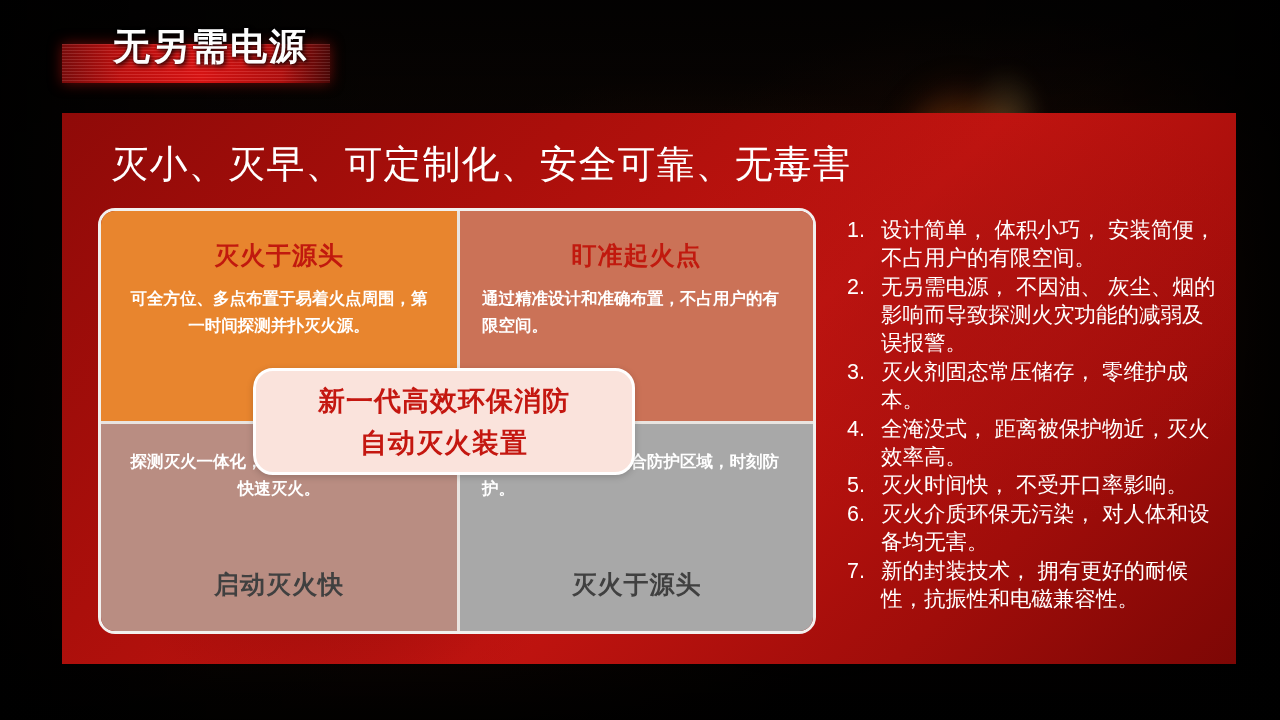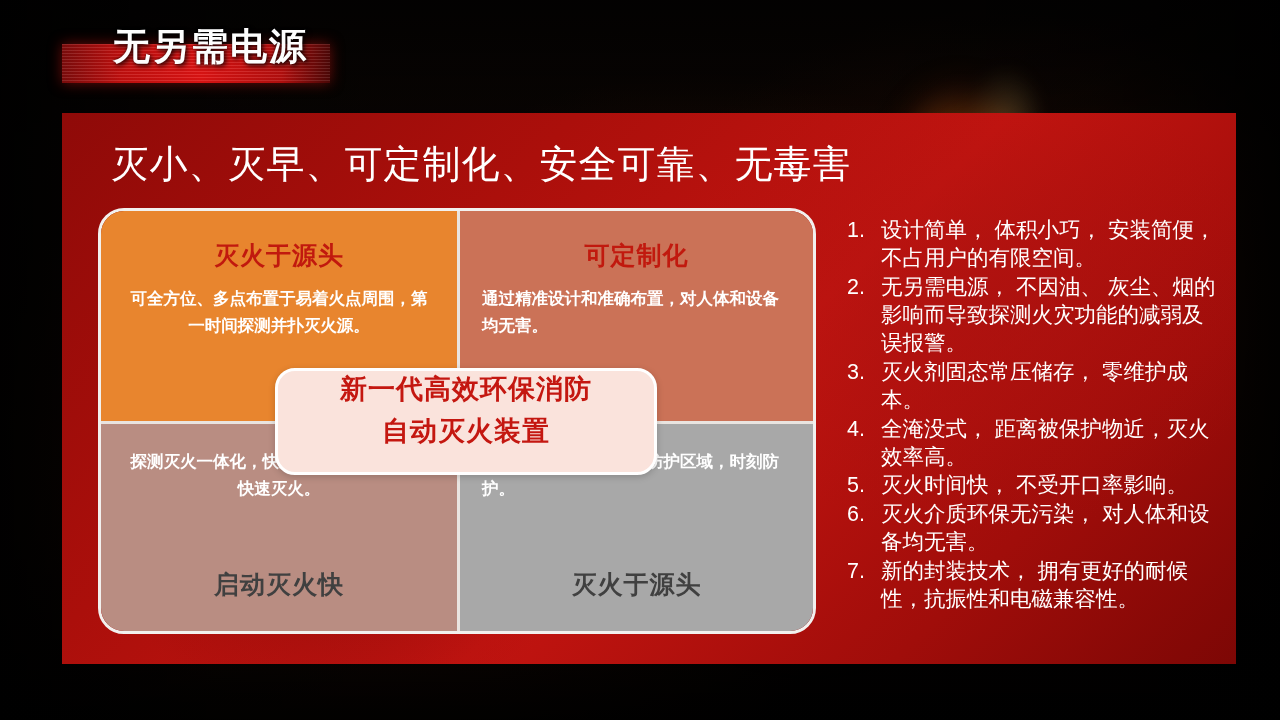--- a/index.html
+++ b/index.html
@@ -111,21 +111,21 @@
     white-space: nowrap;
     margin-left: 34px;
   }
 
   
   .quad-block {
     position: absolute;
     left: 36px; top: 95px;
     width: 718px; height: 426px;
     border: 3px solid #f2f0ee;
-    border-radius: 26px;
+    border-radius: 17px;
     overflow: hidden;
     display: grid;
     grid-template-columns: 1fr 1fr;
     grid-template-rows: 1fr 1fr;
     box-sizing: border-box;
   }
   .quad {
     position: relative;
     padding: 16px 22px;
     box-sizing: border-box;
@@ -155,29 +155,29 @@
     line-height: 1.62;
     text-align: center;
   }
   .quad.tl .quad-body, .quad.tr .quad-body { margin-top: 13px; }
   .quad.bl .quad-body, .quad.br .quad-body { margin-top: 8px; }
   .quad.tr .quad-body, .quad.br .quad-body { text-align: left; align-self: stretch; }
 
   
   .center-badge {
     position: absolute;
-    left: 213px; top: 255px;
+    left: 191px; top: 255px;
     width: 382px; height: 107px;
     background: #fae3dc;
     border: 3px solid #ffffff;
     border-radius: 20px;
     box-sizing: border-box;
     display: flex;
     flex-direction: column;
-    justify-content: flex-start;
+    justify-content: center;
     align-items: center;
     gap: 6px;
     box-shadow: 0 2px 7px rgba(0,0,0,0.18);
   }
   .badge-line {
     font-size: 27px;
     font-weight: bold;
     color: #c41710;
     letter-spacing: 1px;
     white-space: nowrap;
@@ -226,22 +226,22 @@
     <div class="headline">灭小、灭早、可定制化、安全可靠、无毒害</div>
 
     <div class="quad-block">
 
       <div class="quad tl">
         <div class="quad-title">灭火于源头</div>
         <div class="quad-body">可全方位、多点布置于易着火点周围，第一时间探测并扑灭火源。</div>
       </div>
 
       <div class="quad tr">
-        <div class="quad-title">可定制化</div>
-        <div class="quad-body">通过精准设计和准确布置，对人体和设备均无害。</div>
+        <div class="quad-title">盯准起火点</div>
+        <div class="quad-body">通过精准设计和准确布置，不占用户的有限空间。</div>
       </div>
 
       <div class="quad bl">
         <div class="quad-body">探测灭火一体化，快速探测、迅速启动、快速灭火。</div>
         <div class="quad-title">启动灭火快</div>
       </div>
 
       <div class="quad br">
         <div class="quad-body">安装不受限，完美契合防护区域，时刻防护。</div>
         <div class="quad-title">灭火于源头</div>

